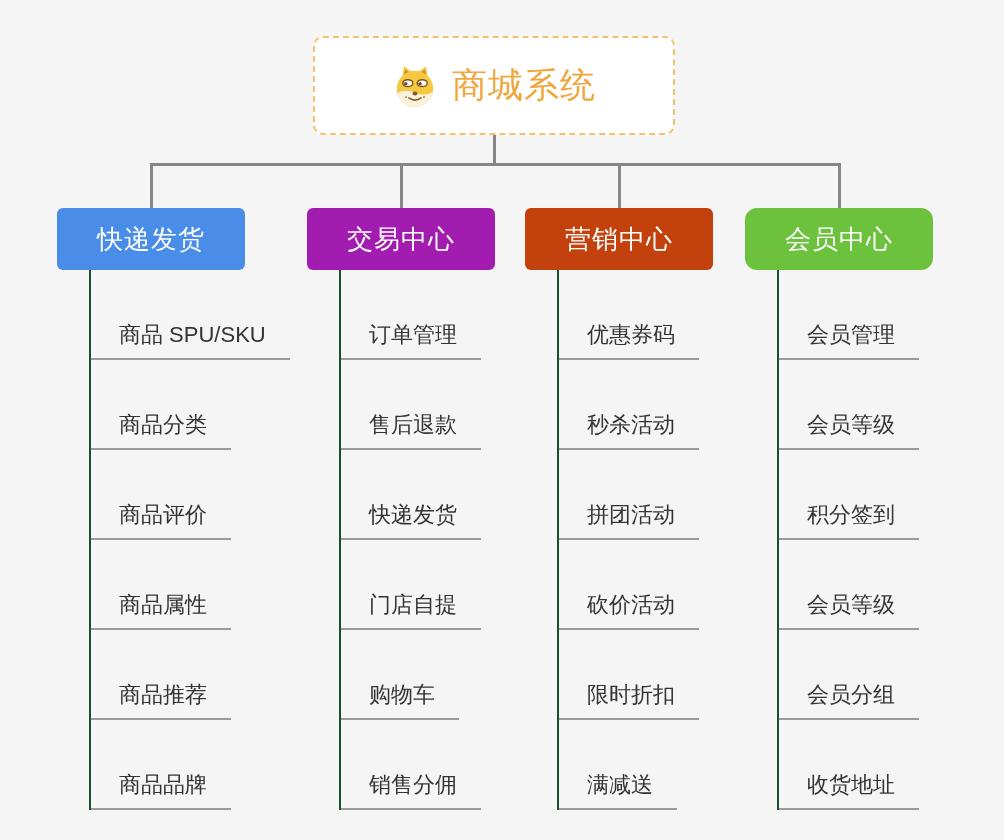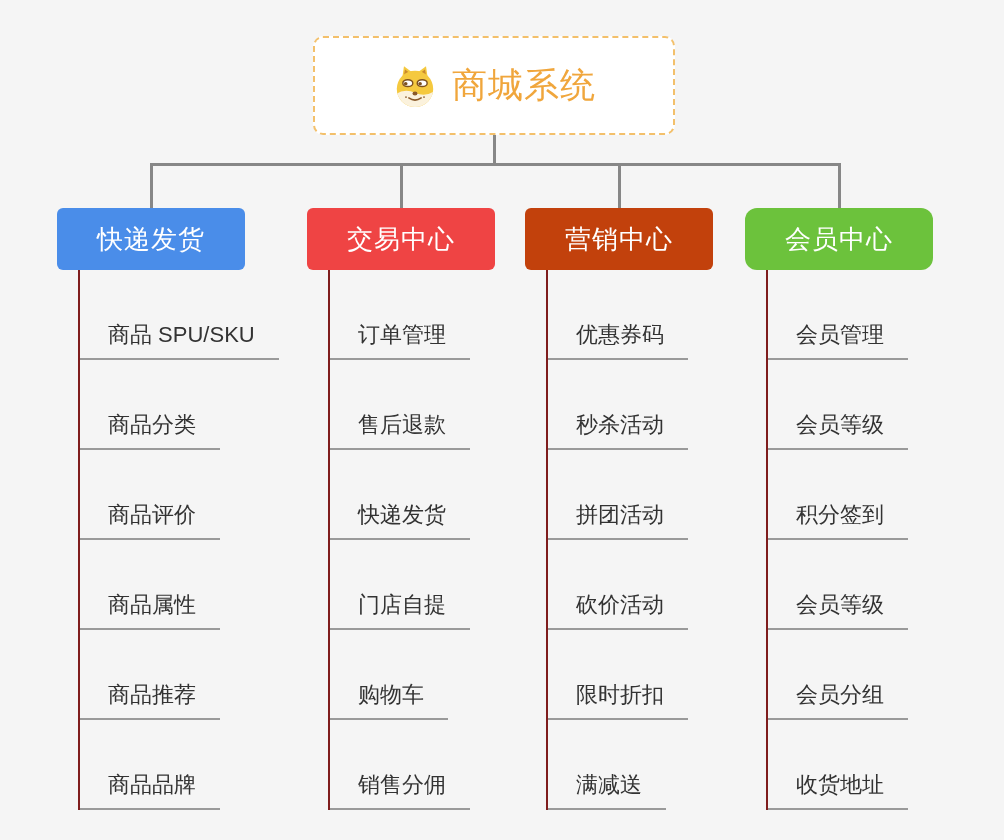--- a/index.html
+++ b/index.html
@@ -47,22 +47,22 @@
     width: 188px; height: 62px;
     border-radius: 6px;
     display: flex; align-items: center; justify-content: center;
     color: #ffffff;
     font-size: 26px;
     letter-spacing: 1px;
     white-space: nowrap;
     cursor: default;
   }
   .branch-children {
-    margin-left: 21px;
-    border-left: 2px solid #7f1d1d;
+    margin-left: 32px;
+    border-left: 2px solid #14532d;
   }
   .leaf {
     height: 90px;
     width: fit-content;
     display: flex;
     align-items: flex-end;
     border-bottom: 2px solid #9a9a9a;
     padding: 0 24px 8px 28px;
     cursor: default;
   }
@@ -129,21 +129,21 @@
           </div>
           <div class="leaf">
             <span class="leaf-label">商品推荐</span>
           </div>
           <div class="leaf">
             <span class="leaf-label">商品品牌</span>
           </div>
         </div>
       </div>
       <div class="branch" style="left: 307px;">
-        <div class="branch-header" style="background: #ef4444;">交易中心</div>
+        <div class="branch-header" style="background: #a21caf;">交易中心</div>
         <div class="branch-children">
           <div class="leaf">
             <span class="leaf-label">订单管理</span>
           </div>
           <div class="leaf">
             <span class="leaf-label">售后退款</span>
           </div>
           <div class="leaf">
             <span class="leaf-label">快递发货</span>
           </div>

